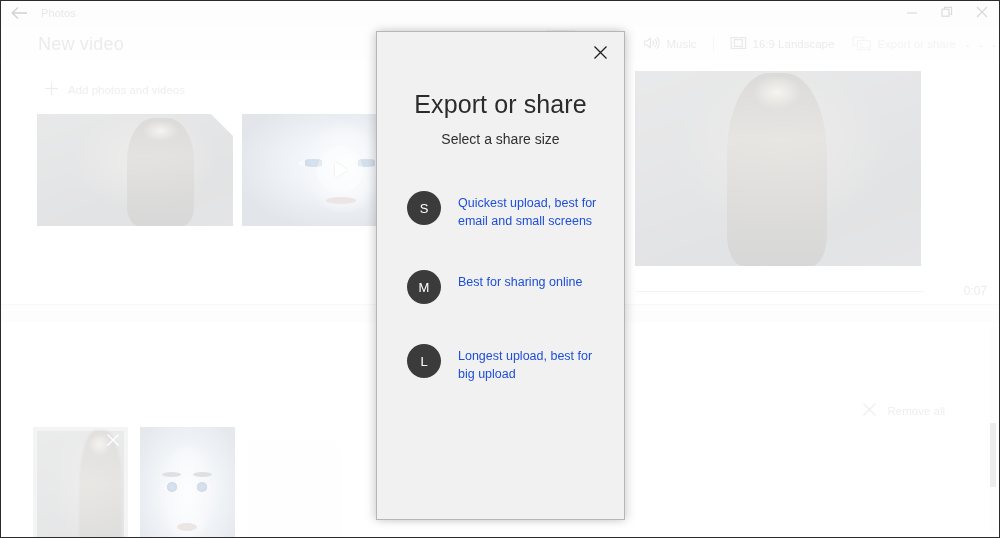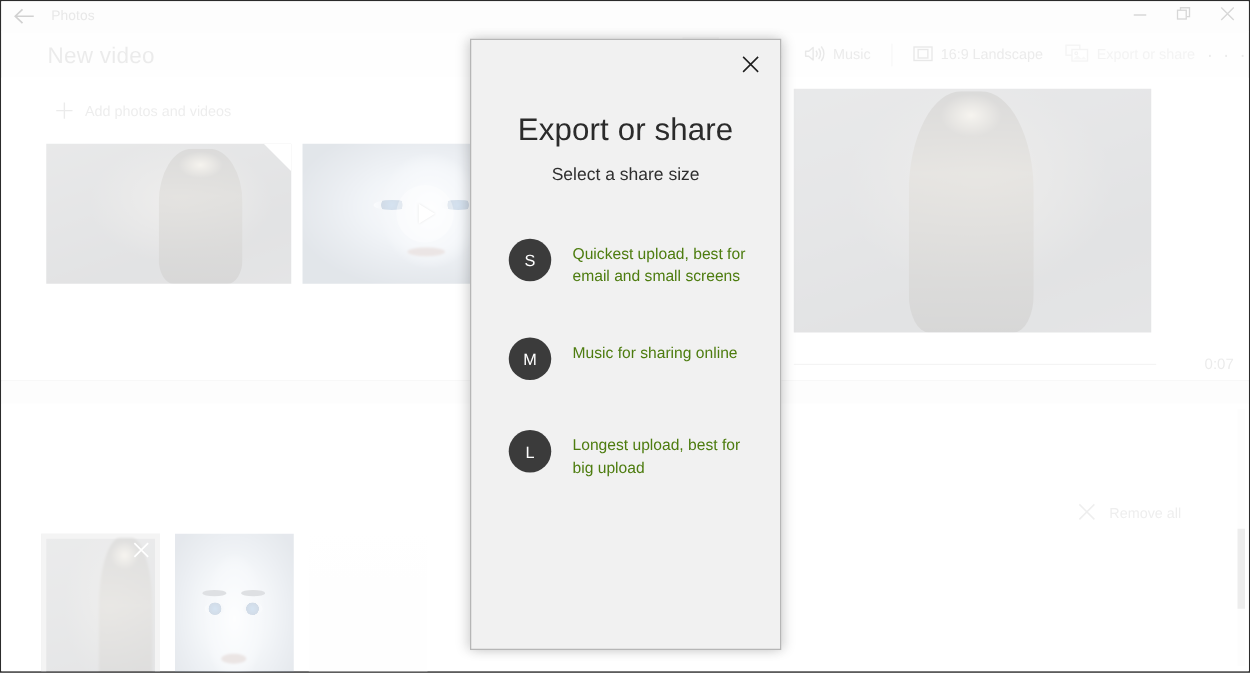--- a/index.html
+++ b/index.html
@@ -362,21 +362,21 @@
     margin-bottom: 40px;
   }
   .opt-circle {
     flex: 0 0 auto;
     width: 34px; height: 34px; border-radius: 50%;
     background: #3b3b3b; color: #ffffff;
     display: flex; align-items: center; justify-content: center;
     font-size: 13px;
   }
   .opt-text {
-    font-size: 12.5px; color: #4d7c0f; line-height: 1.45;
+    font-size: 12.5px; color: #1d4ed8; line-height: 1.45;
     max-width: 152px; padding-top: 3px;
   }
 </style>
 </head>
 <body>
 
 <div id="app">
 
   <div class="titlebar">
     <div class="back-btn">
@@ -577,21 +577,21 @@
 
     <div class="options">
 
       <div class="option">
         <div class="opt-circle">S</div>
         <div class="opt-text">Quickest upload, best for email and small screens</div>
       </div>
 
       <div class="option">
         <div class="opt-circle">M</div>
-        <div class="opt-text">Music for sharing online</div>
+        <div class="opt-text">Best for sharing online</div>
       </div>
 
       <div class="option">
         <div class="opt-circle">L</div>
         <div class="opt-text">Longest upload, best for big upload</div>
       </div>
 
     </div>
   </div>
 

